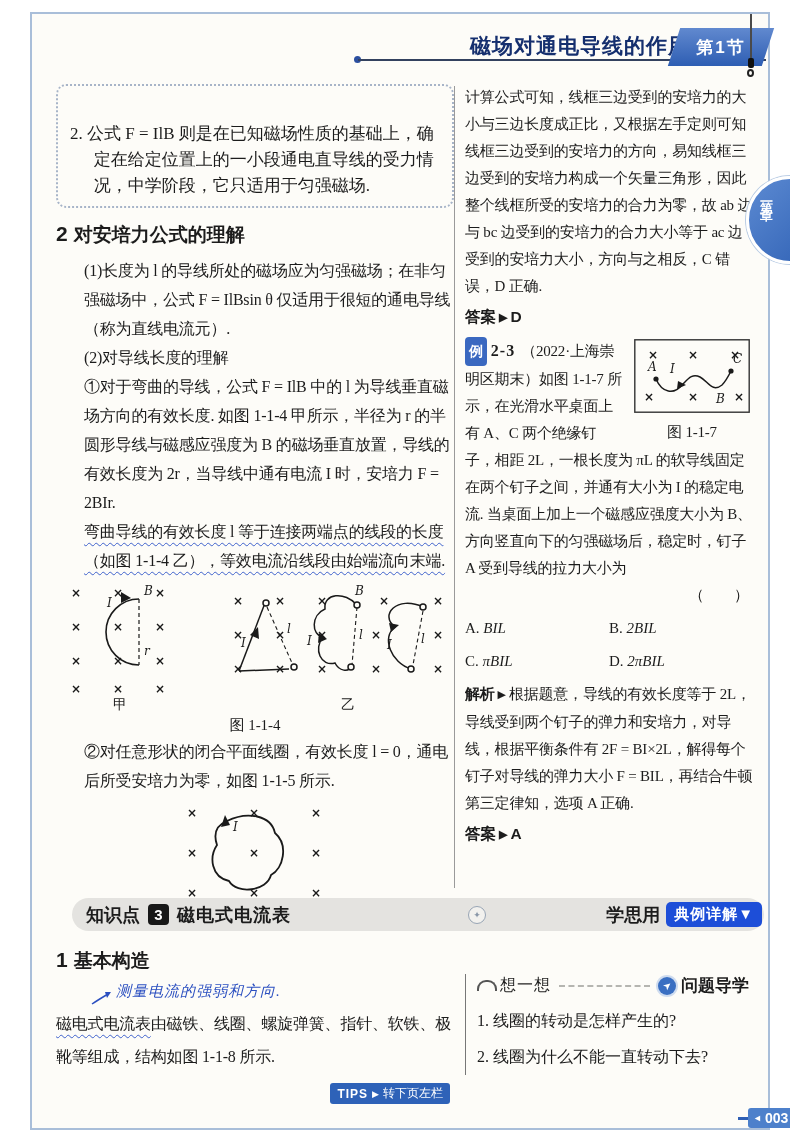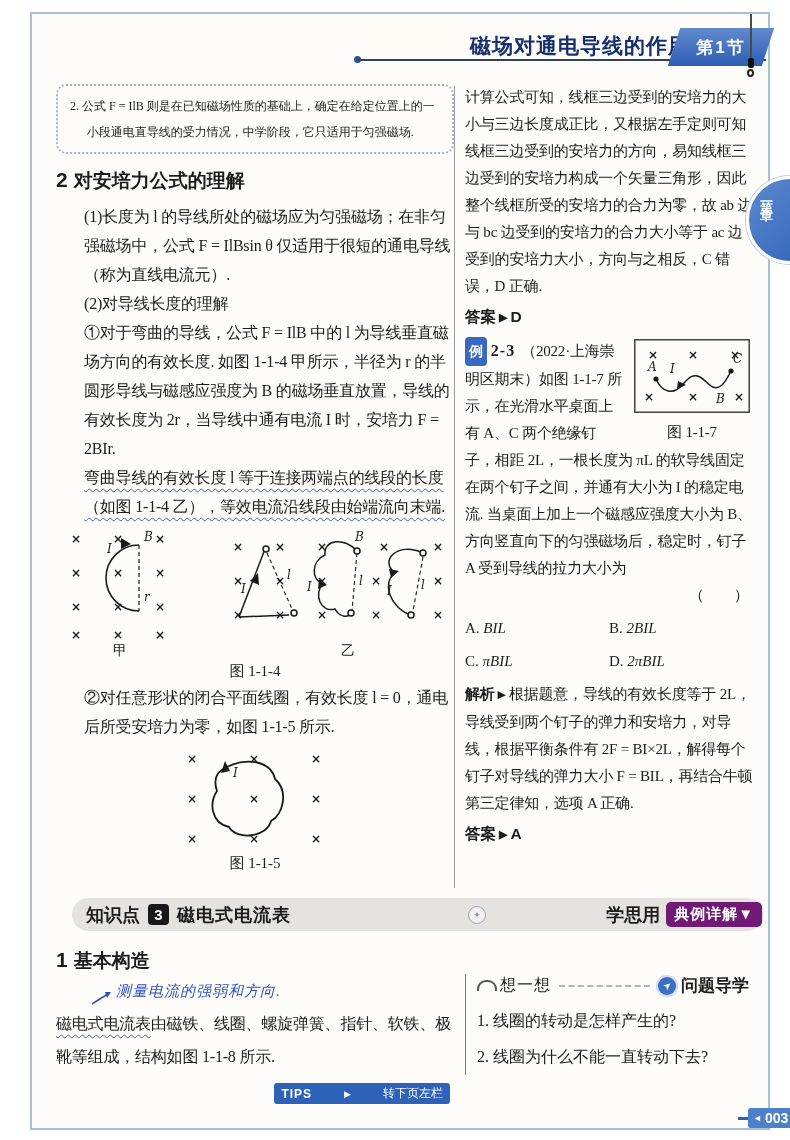--- a/index.html
+++ b/index.html
@@ -22,21 +22,21 @@
   .pullcord .cord{position:absolute;left:4px;top:0;width:2px;height:46px;background:#4a4a4a;}
   .pullcord .handle{position:absolute;left:2px;top:44px;width:6px;height:10px;border-radius:2px;background:#111;}
   .pullcord .ring{position:absolute;left:1px;top:55px;width:7px;height:8px;border:2px solid #222;border-radius:50%;box-sizing:border-box;}
   
   .col-divider{position:absolute;left:422px;top:72px;width:1px;height:802px;background:#9a9a9a;}
   .lcol-top{position:absolute;left:24px;top:70px;width:398px;height:816px;overflow:hidden;}
   .rcol-top{position:absolute;left:433px;top:70px;width:288px;height:812px;overflow:hidden;}
   p{margin:0;}
   .lcol-top p.body{font-family:"Liberation Serif",serif;font-size:16px;line-height:29px;padding-left:28px;letter-spacing:-0.2px;}
   .note-box{border:2px dotted #a7b4c8;border-radius:10px;padding:7px 12px;margin-bottom:14px;}
-  .note-box p{font-family:"Liberation Serif",serif;font-size:12px;line-height:26px;padding-left:1.4em;text-indent:-1.4em;}
+  .note-box p{font-family:"Liberation Serif",serif;font-size:17px;line-height:26px;padding-left:1.4em;text-indent:-1.4em;margin-top:28px;}
   .h-sec{font-size:19px;font-weight:700;margin:6px 0 8px 0;}
   .h-sec .num{font-size:21px;margin-right:6px;}
   .wavy{text-decoration-line:underline;text-decoration-style:wavy;text-decoration-color:#3f62cc;text-decoration-thickness:1px;text-underline-offset:5px;}
   .figblock{text-align:center;margin:4px 0 2px 0;}
   .figcap{font-family:"Liberation Serif",serif;font-size:15px;line-height:20px;}
   svg text{font-family:"DejaVu Serif",serif;font-size:12px;fill:#1a1a1a;}
   svg text.x{font-family:"DejaVu Sans",sans-serif;font-weight:700;font-size:12px;}
   svg text.it{font-style:italic;}
   svg text.cjk{font-size:14px;}
   
@@ -52,28 +52,28 @@
   .opt i{font-family:Liberation Serif, serif;}
   .jx b,.ansrow b{font-family:"Liberation Sans",sans-serif;}
   
   .kbar{position:absolute;left:40px;top:884px;width:692px;height:33px;background:#e4e3e0;border-radius:17px;display:flex;align-items:center;z-index:5;}
   .kbar .klabel{font-size:18px;font-weight:700;margin-left:14px;}
   .kbar .knum{background:#181818;color:#fff;font-size:15px;font-weight:700;width:21px;height:21px;border-radius:4px;display:flex;align-items:center;justify-content:center;margin:0 8px;}
   .kbar .ktitle{font-size:18px;font-weight:700;letter-spacing:1px;}
   .kbar .orn{position:absolute;left:396px;top:8px;width:16px;height:16px;border:1px solid #98a5b5;border-radius:50%;color:#8a97a8;font-size:9px;display:flex;align-items:center;justify-content:center;background:#f2f1ee;}
   .kbar .kright{margin-left:auto;display:flex;align-items:center;}
   .kbar .xlabel{font-size:18px;font-weight:700;margin-right:6px;}
-  .kbar .xbadge{background:#701a75;color:#fff;font-size:15px;font-weight:700;border-radius:5px;padding:3px 8px;margin-right:2px;letter-spacing:1px;}
+  .kbar .xbadge{background:#1d4ed8;color:#fff;font-size:15px;font-weight:700;border-radius:5px;padding:3px 8px;margin-right:2px;letter-spacing:1px;}
   
   .lcol-bot{position:absolute;left:24px;top:928px;width:398px;}
   .hand{position:relative;color:#2b4fc0;font-family:"Liberation Serif",serif;font-style:italic;font-size:15px;margin:8px 0 6px 60px;letter-spacing:1px;}
   .hand .arr{position:absolute;left:-26px;top:9px;}
   .lcol-bot p.body{font-family:"Liberation Serif",serif;font-size:16px;line-height:33px;letter-spacing:-0.2px;}
   .tipsrow{text-align:right;margin-top:10px;padding-right:4px;}
-  .tips{display:inline-flex;align-items:center;background:#2e62b8;border-radius:3px;color:#fff;padding:2px 7px;font-size:12px;gap:28px;}
+  .tips{display:inline-flex;align-items:center;background:#2e62b8;border-radius:3px;color:#fff;padding:2px 7px;font-size:12px;}
   .tips .tl{font-weight:700;letter-spacing:1px;margin-right:4px;}
   .tips .ta{font-size:9px;margin-right:4px;}
   
   .think{position:absolute;left:433px;top:938px;width:284px;border-left:1px solid #777;padding-left:11px;box-sizing:border-box;margin-top:22px;}
   .think-hd{display:flex;align-items:center;margin-bottom:6px;}
   .curve{display:inline-block;width:16px;height:9px;border:2px solid #555;border-bottom:none;border-radius:9px 9px 0 0;margin-right:3px;}
   .think-hd .tt{font-family:"Liberation Serif",serif;font-size:16px;letter-spacing:1px;}
   .think-hd .fill{flex:1;border-bottom:2px dashed #b5b5b0;margin:0 8px;height:1px;}
   .compass{width:18px;height:18px;border-radius:50%;background:#3a6fc2;color:#fff;font-size:10px;display:flex;align-items:center;justify-content:center;margin-right:5px;box-shadow:0 0 0 2px #cfdcef;}
   .compass span{transform:rotate(-40deg);}

